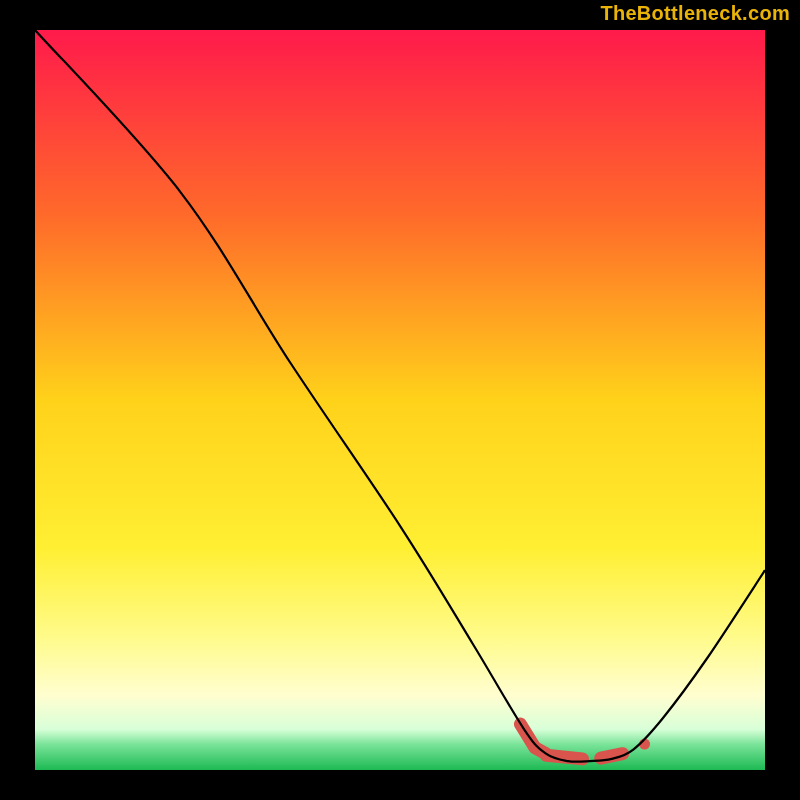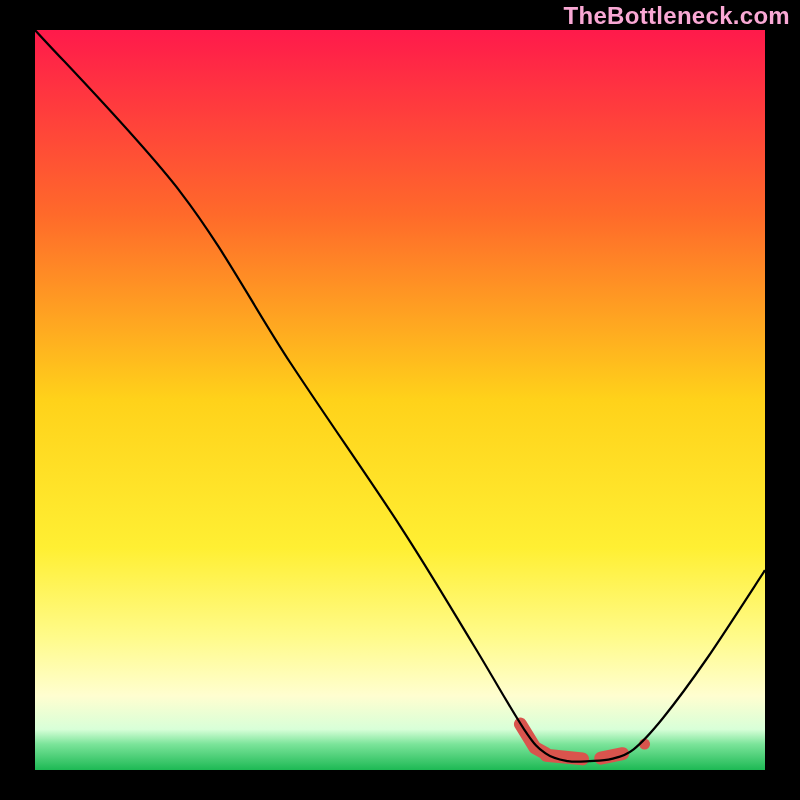--- a/index.html
+++ b/index.html
@@ -14,22 +14,22 @@
   .wrap {
     position: relative;
     width: 800px;
     height: 800px;
     background: #000;
   }
   .watermark {
     position: absolute;
     top: 2px;
     right: 10px;
-    color: #f9a8d4;
-    font-size: 24px;
+    color: #eab308;
+    font-size: 20px;
     font-weight: 600;
     letter-spacing: 0.3px;
     z-index: 5;
   }
   svg.chart {
     position: absolute;
     top: 0;
     left: 0;
   }
 </style>

